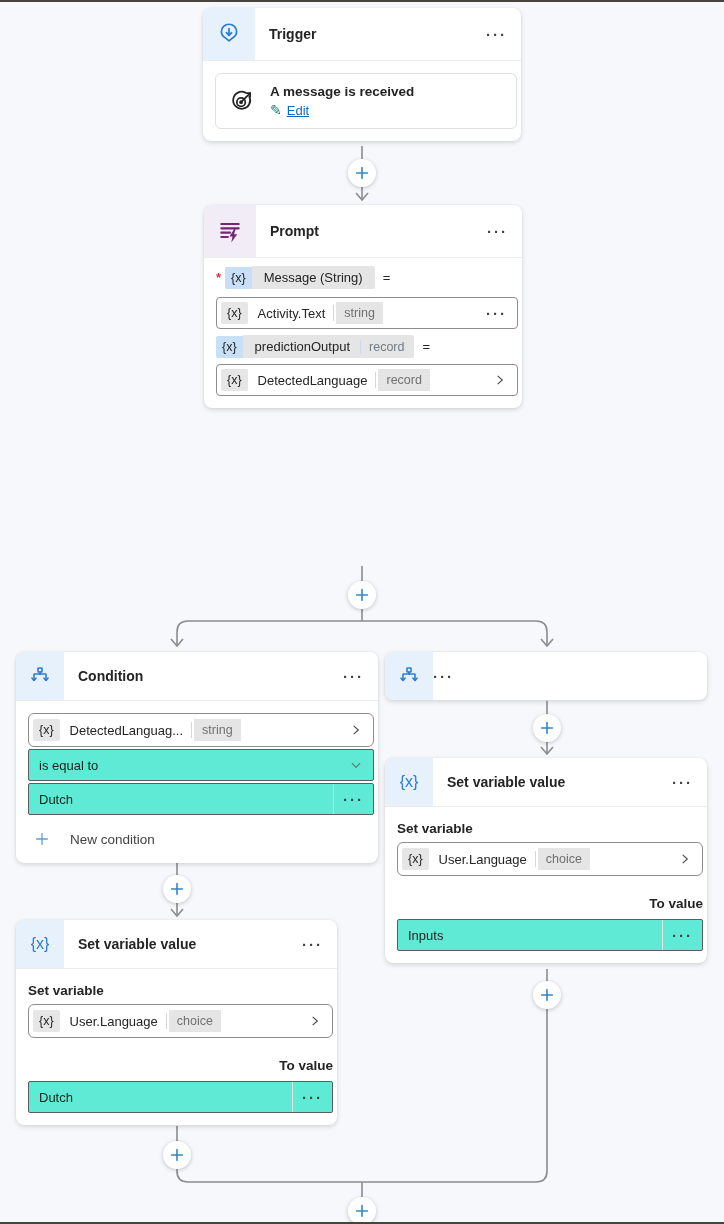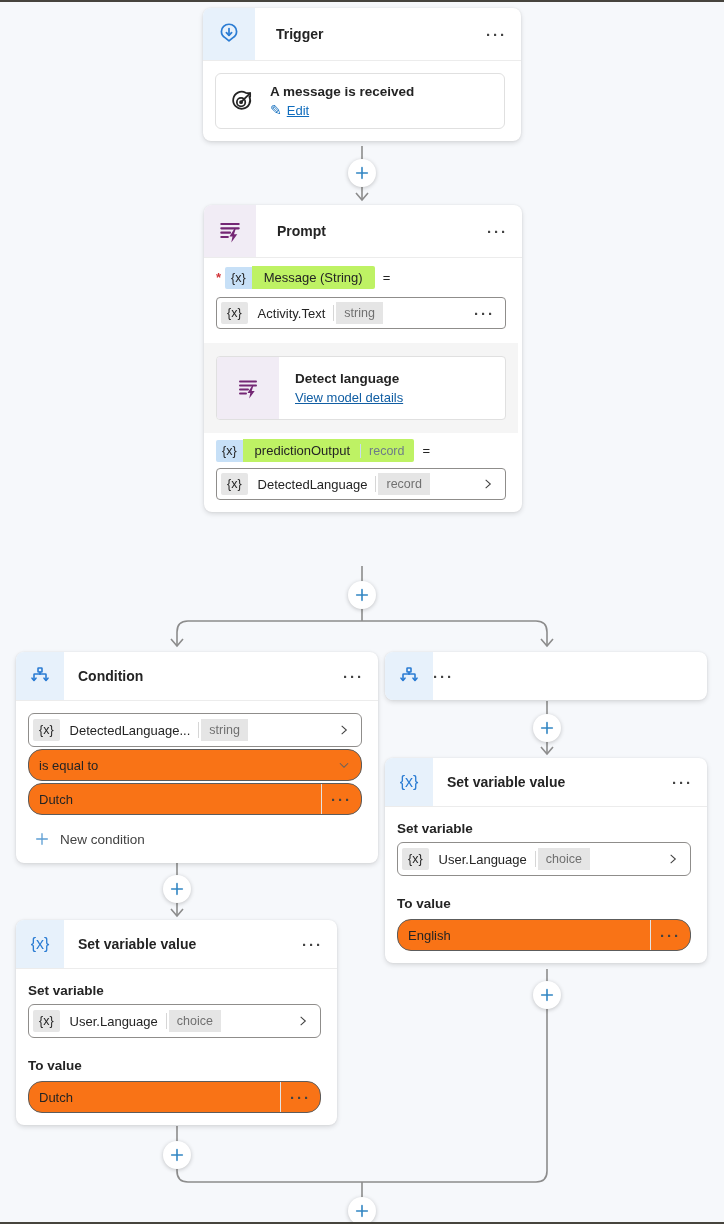--- a/index.html
+++ b/index.html
@@ -4,78 +4,78 @@
 <style>
   html,body{margin:0;padding:0;}
   body{font-family:"Liberation Sans", sans-serif; -webkit-font-smoothing:antialiased;}
   #canvas{position:relative;width:724px;height:1224px;background:#f6f8fb;overflow:hidden;}
   .edge-line{position:absolute;left:0;width:724px;height:2px;background:#46443d;z-index:30;}
   #connectors{position:absolute;left:0;top:0;z-index:1;}
 
   .node{position:absolute;background:#fff;border-radius:8px;z-index:5;
         box-shadow:0 2px 5px rgba(0,0,0,.13), 0 0 2px rgba(0,0,0,.08);}
   .hdr{display:flex;align-items:center;}
-  .hdr.h52{height:52px;gap:7px;}
+  .hdr.h52{height:52px;}
   .hdr.h48{height:48px;}
   .hdr.divided{border-bottom:1px solid #ececec;}
   .icn{flex:none;display:flex;align-items:center;justify-content:center;border-top-left-radius:8px;}
   .icn.s52{width:52px;height:52px;}
   .icn.s48{width:48px;height:48px;}
   .icn.blue{background:#e7f1fb;}
   .icn.purple{background:#f1ecf5;}
   .icn.rounded-left{border-bottom-left-radius:8px;}
   .xtoken{color:#2b7cd3;font-size:16px;font-weight:400;}
   .ttl{margin-left:14px;font-size:14px;font-weight:700;color:#242424;flex:1;
        white-space:nowrap;overflow:hidden;text-overflow:ellipsis;}
   .more{flex:none;margin-right:14px;color:#424242;font-size:15px;font-weight:700;
         letter-spacing:2px;cursor:pointer;line-height:1;}
-  .body{padding:0 16px 12px 12px;}
+  .body{padding:0 4px 12px 12px;text-align:right;}
 
   .sec-label{font-size:13.5px;font-weight:700;color:#242424;}
   .chip-row{display:flex;align-items:center;margin-top:8px;font-size:13px;color:#242424;}
   .req{color:#d13438;font-weight:700;margin-right:4px;font-size:13px;}
   .tok-blue{background:#c7e0f7;color:#242424;padding:4px 6px;border-radius:2px 0 0 2px;font-size:12.5px;}
-  .chip-body-blue{background:#bef264;display:flex;align-items:center;padding:4px 8px;border-radius:0 2px 2px 0;}
+  .chip-body-blue{background:#e5e5e5;display:flex;align-items:center;padding:4px 8px;border-radius:0 2px 2px 0;}
   .chip-name{color:#242424;font-size:13px;padding:0 4px;}
   .chip-sep{width:1px;height:14px;background:#c9dcef;margin:0 6px;}
   .chip-type{color:#6e7b88;font-size:12.5px;padding:0 2px;}
   .eq{margin-left:8px;color:#242424;font-size:13px;}
 
   .vbox{display:flex;align-items:center;border:1px solid #8f8d8b;border-radius:4px;
         height:30px;background:#fff;padding:0 4px;}
   .vbox .tok-gray{background:#e6e6e6;color:#242424;padding:4px 6px;border-radius:2px;font-size:12.5px;flex:none;}
   .vbox .vname{font-size:13px;color:#242424;margin:0 6px 0 10px;white-space:nowrap;}
   .vbox .vsep{width:1px;height:16px;background:#d6d6d6;margin:0 2px;flex:none;}
   .vbox .vtype{font-size:12.5px;color:#707070;background:#e5e5e5;padding:4px 8px;flex:none;}
   .vbox .spacer{flex:1;}
   .vbox .more{margin-right:6px;}
   .chev{flex:none;display:flex;align-items:center;margin-right:6px;}
 
-  .plain-box{display:flex;align-items:center;border:1px solid #5c5c5c;border-radius:14px;
-             height:30px;background:#f97316;padding:0 0 0 10px;font-size:13px;color:#242424;}
+  .plain-box{display:flex;align-items:center;border:1px solid #5c5c5c;border-radius:2px;
+             height:30px;background:#5eead4;padding:0 0 0 10px;font-size:13px;color:#242424;}
   .plain-box .spacer{flex:1;}
   .plain-box .more-cell{border-left:1px solid #e3e3e3;align-self:stretch;display:flex;
         align-items:center;padding:0 9px;cursor:pointer;}
   .plain-box .more-cell .more{margin:0;}
 
   .strip{background:#f5f5f5;padding:13px 12px;margin:14px -12px 0 -12px;}
   .mcard{background:#fff;border:1px solid #e0e0e0;border-radius:4px;display:flex;align-items:center;height:62px;overflow:hidden;}
   .msq{width:62px;height:62px;background:#f1ecf5;flex:none;display:flex;align-items:center;justify-content:center;}
   .mtxt{margin-left:16px;}
   .mtitle{font-size:13.5px;font-weight:700;color:#242424;}
   .mlink{font-size:13px;color:#115ea3;text-decoration:underline;margin-top:4px;display:inline-block;cursor:pointer;}
 
   .inner-card{border:1px solid #e0e0e0;border-radius:6px;display:flex;align-items:center;
               padding:10px 12px;margin-top:12px;}
   .act-title{font-size:13.5px;font-weight:700;color:#242424;}
   .act-edit{display:flex;align-items:center;gap:5px;margin-top:3px;}
   .edit-link{font-size:13px;color:#0f6cbd;text-decoration:underline;cursor:pointer;}
   .pencil{color:#0f6cbd;font-size:14px;}
 
-  .newcond{display:flex;align-items:center;gap:10px;margin:16px 0 4px 6px;cursor:pointer;}
+  .newcond{display:flex;align-items:center;gap:20px;margin:16px 0 4px 6px;cursor:pointer;}
   .newcond .nc-label{font-size:13.5px;color:#424242;}
 
   .plus{position:absolute;width:28px;height:28px;border-radius:50%;background:#fff;z-index:10;
         box-shadow:0 1px 4px rgba(0,0,0,.22);display:flex;align-items:center;justify-content:center;cursor:pointer;}
   .label-row{display:flex;align-items:center;gap:6px;padding-top:14px;}
   .mt20{margin-top:20px;}
   .mt8{margin-top:8px;}
   .mt6{margin-top:6px;}
   .mt2{margin-top:2px;}
 </style>
@@ -165,39 +165,20 @@
       </div>
       <div class="vbox mt8">
         <span class="tok-gray">{x}</span>
         <span class="vname">Activity.Text</span>
         <span class="vsep"></span>
         <span class="vtype">string</span>
         <span class="spacer"></span>
         <span class="more">···</span>
       </div>
 
-      <div class="strip">
-        <div class="mcard">
-          <div class="msq">
-            <svg width="24" height="24" viewBox="0 0 24 24">
-              <g stroke="#742774" stroke-width="2" stroke-linecap="round">
-                <path d="M4 5.5h16"></path>
-                  <path d="M4 9.5h16"></path>
-                  <path d="M4 13.5h8"></path>
-                  <path d="M4 17.5h6"></path>
-              </g>
-              <polygon points="16,10 11.5,17 14.3,17 13.2,22.5 18.7,15 15.7,15 17.3,10" fill="#742774"></polygon>
-            </svg>
-          </div>
-          <div class="mtxt">
-            <div class="mtitle">Detect language</div>
-            <span class="mlink">View model details</span>
-          </div>
-        </div>
-      </div>
 
       <div class="chip-row mt6">
         <span class="tok-blue">{x}</span>
         <span class="chip-body-blue">
           <span class="chip-name">predictionOutput</span>
           <span class="chip-sep"></span>
           <span class="chip-type">record</span>
         </span>
         <span class="eq">=</span>
       </div>
@@ -227,21 +208,21 @@
           <polyline points="4,14.2 6,16.4 8,14.2"></polyline>
           <polyline points="16,14.2 18,16.4 20,14.2"></polyline>
         </svg>
       </div>
       <div class="ttl">Condition</div>
       <div class="more">···</div>
     </div>
     <div class="body" style="padding-top:12px;">
       <div class="vbox" style="height:32px;border-radius:6px;">
         <span class="tok-gray">{x}</span>
-        <span class="vname">DetectedLanguage...</span>
+        <span class="vname">DetectedLanguag...</span>
         <span class="vsep"></span>
         <span class="vtype">string</span>
         <span class="spacer"></span>
         <span class="chev">
           <svg width="14" height="14" viewBox="0 0 24 24" fill="none" stroke="#424242" stroke-width="1.8">
               <polyline points="8,5 16,12 8,19"></polyline>
             </svg>
         </span>
       </div>
       <div class="plain-box mt2">
@@ -306,21 +287,21 @@
         <span class="vtype">choice</span>
         <span class="spacer"></span>
         <span class="chev">
           <svg width="14" height="14" viewBox="0 0 24 24" fill="none" stroke="#424242" stroke-width="1.8">
               <polyline points="8,5 16,12 8,19"></polyline>
             </svg>
         </span>
       </div>
       <div class="sec-label mt20">To value</div>
       <div class="plain-box mt8">
-        <span>English</span>
+        <span>Inputs</span>
         <span class="spacer"></span>
         <span class="more-cell">
           <span class="more">···</span>
         </span>
       </div>
     </div>
   </div>
 
   <div class="node" style="left:16px;top:920px;width:321px;">
     <div class="hdr h48 divided">

